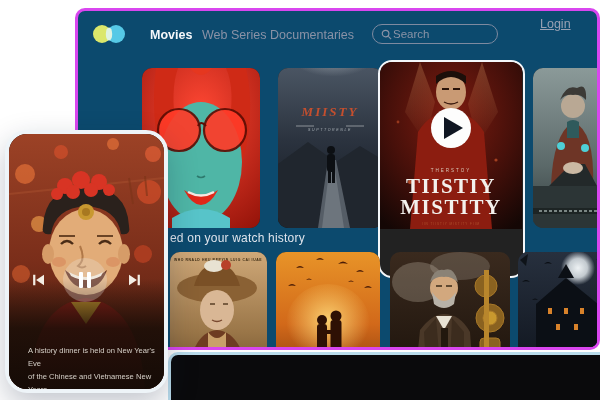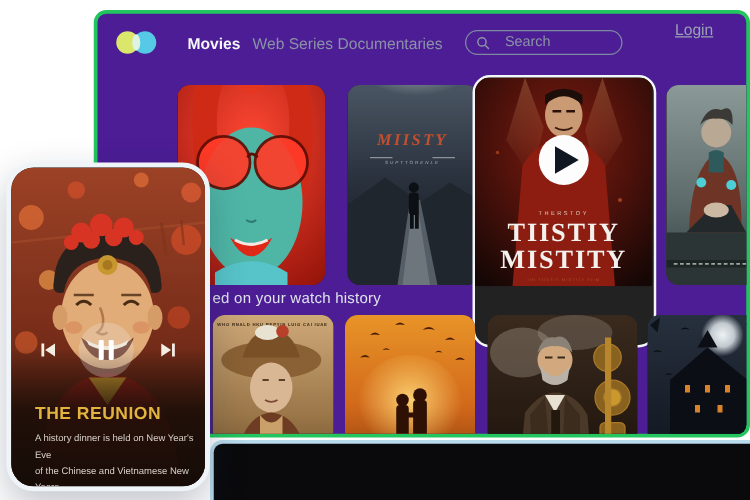--- a/index.html
+++ b/index.html
@@ -13,35 +13,35 @@
   .black-panel{
     position:absolute;left:168px;top:352px;right:0;bottom:0;
     background:#0a0a0c;
     border-top:3px solid #b9dcec;border-left:3px solid #b9dcec;
     border-top-left-radius:10px;
   }
   
   .window{
     position:absolute;left:75px;top:8px;right:0;height:342px;
     box-sizing:border-box;
-    background:#4c1d95;
-    border:3px solid #22c55e;border-radius:10px;
+    background:#0c4a6e;
+    border:3px solid #d946ef;border-radius:10px;
     overflow:hidden;
   }
   .navbar{position:absolute;left:0;top:0;right:0;height:48px;}
   .logo{position:absolute;left:14px;top:12px;width:36px;height:22px;}
   .nav-item{position:absolute;top:17px;font-size:12.5px;color:#8a92a6;cursor:pointer;white-space:nowrap;}
   .nav-item.active{color:#f5f7fa;font-weight:bold;}
   .nav-movies{left:72px;}
   .nav-webseries{left:124px;}
   .nav-docs{left:192px;}
   .search-box{
     position:absolute;left:294px;top:13px;width:126px;height:20px;box-sizing:border-box;
     border:1.2px solid #7e8aa0;border-radius:10px;
-    display:flex;align-items:center;padding:0 8px;gap:12px;background:transparent;
+    display:flex;align-items:center;padding:0 8px;gap:1px;background:transparent;
   }
   .search-box input{
     background:transparent;border:none;outline:none;width:70px;
     font-size:11.5px;color:#c5ccd8;font-family:"Liberation Sans",sans-serif;padding:0;
   }
   .search-box input::placeholder{color:#8a93a6;opacity:1;}
   .login{position:absolute;left:462px;top:6px;font-size:12.5px;color:#99a1b3;cursor:pointer;text-decoration:underline;}
   
   .poster{position:absolute;border-radius:10px;overflow:hidden;background:#222;cursor:pointer;}
   .poster svg{display:block;}
@@ -426,20 +426,19 @@
       <svg width="16" height="18" viewBox="0 0 16 18">
         <rect x="2" y="1" width="4" height="16" rx="1" fill="#ffffff"></rect>
         <rect x="10" y="1" width="4" height="16" rx="1" fill="#ffffff"></rect>
       </svg>
     </div>
     <svg class="ctl-side ctl-next" viewBox="0 0 24 24">
       <path d="M15.5 5 H18.5 V19 H15.5 Z M4 5 L14.5 12 L4 19 Z" fill="#f3ede4"></path>
     </svg>
   </div>
 
-  <div class="phone-title">THE REUNION</div>
   <div class="phone-desc">
     <span>A history dinner is held on New Year's Eve</span><br>
     <span>of the Chinese and Vietnamese New Years,</span><br>
     
     
   </div>
 </div>
 
 </body></html>

